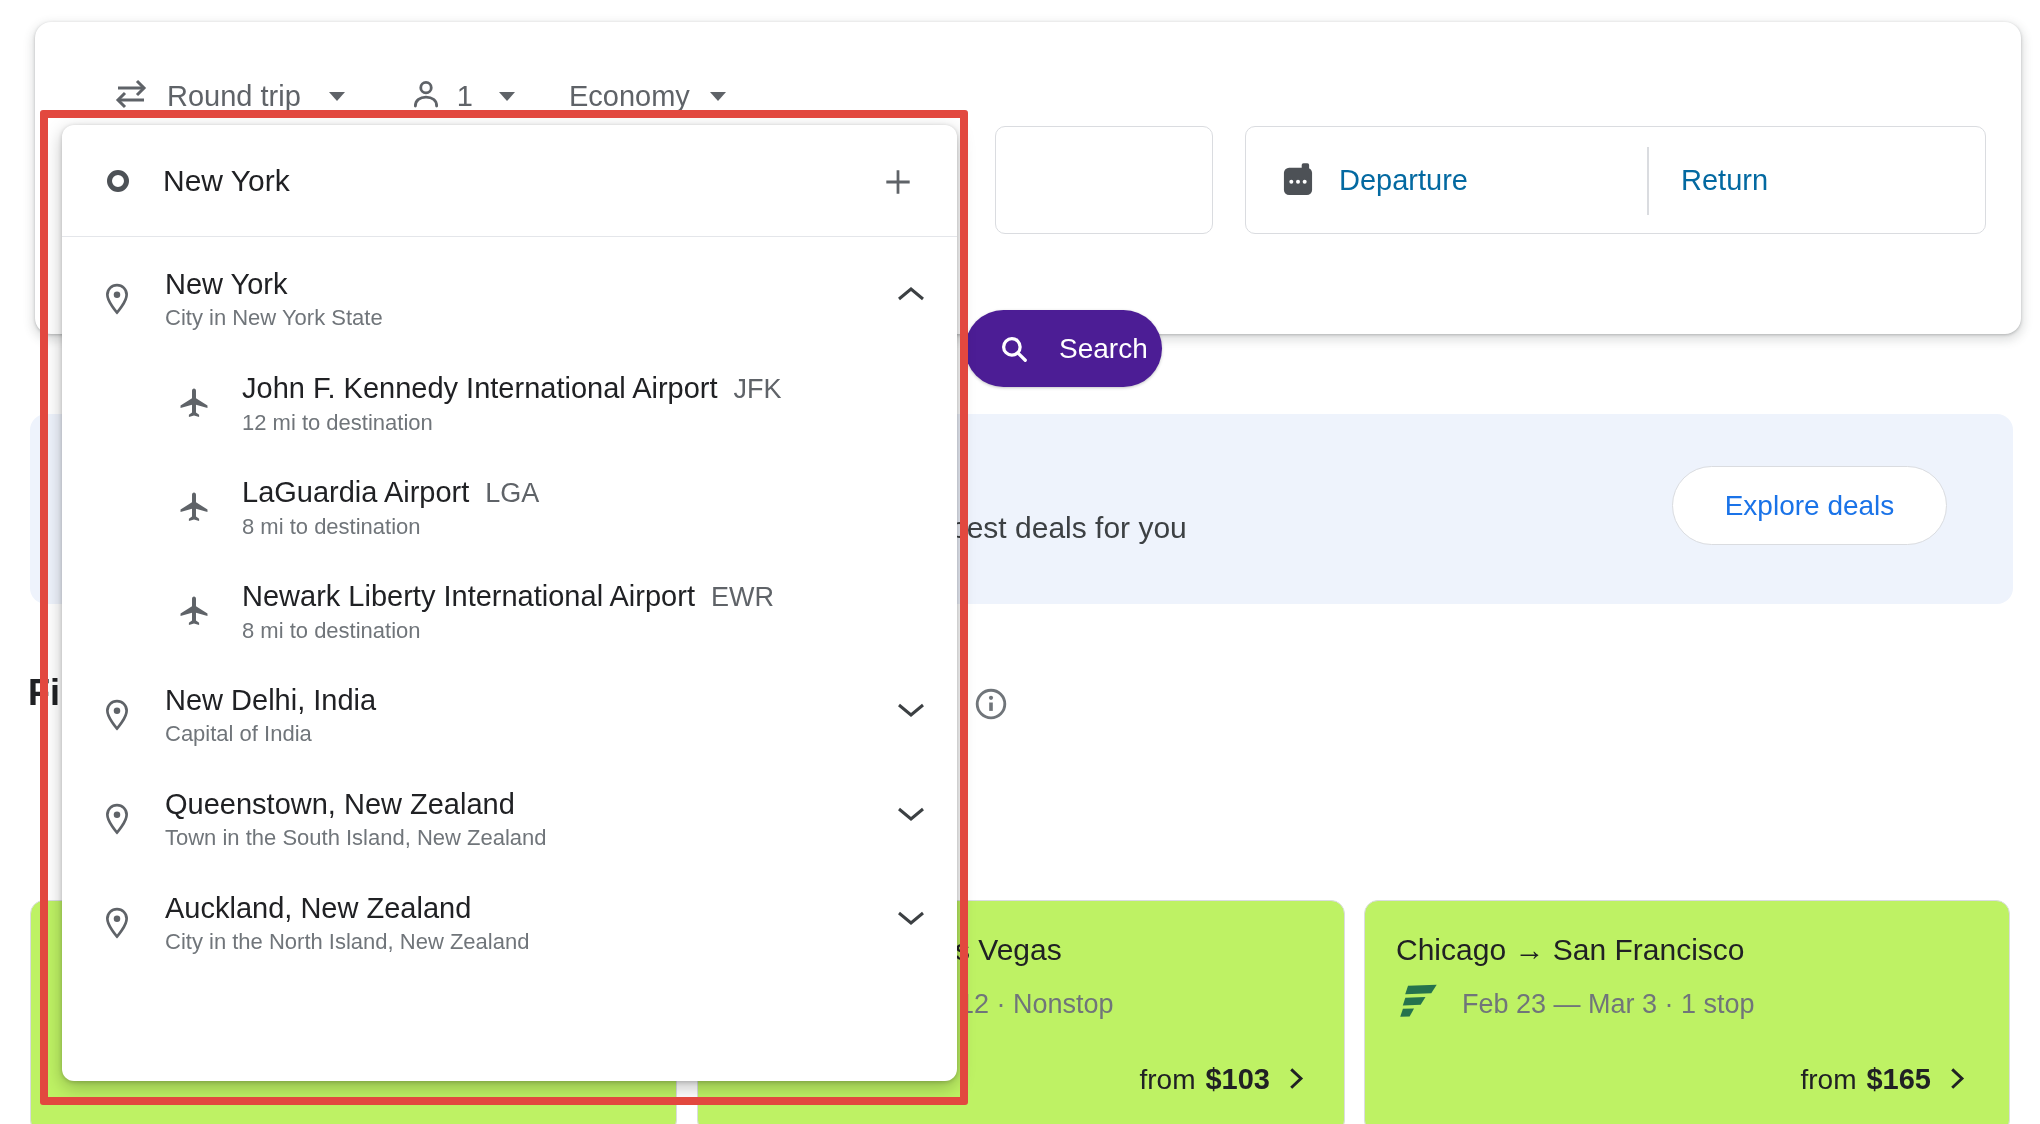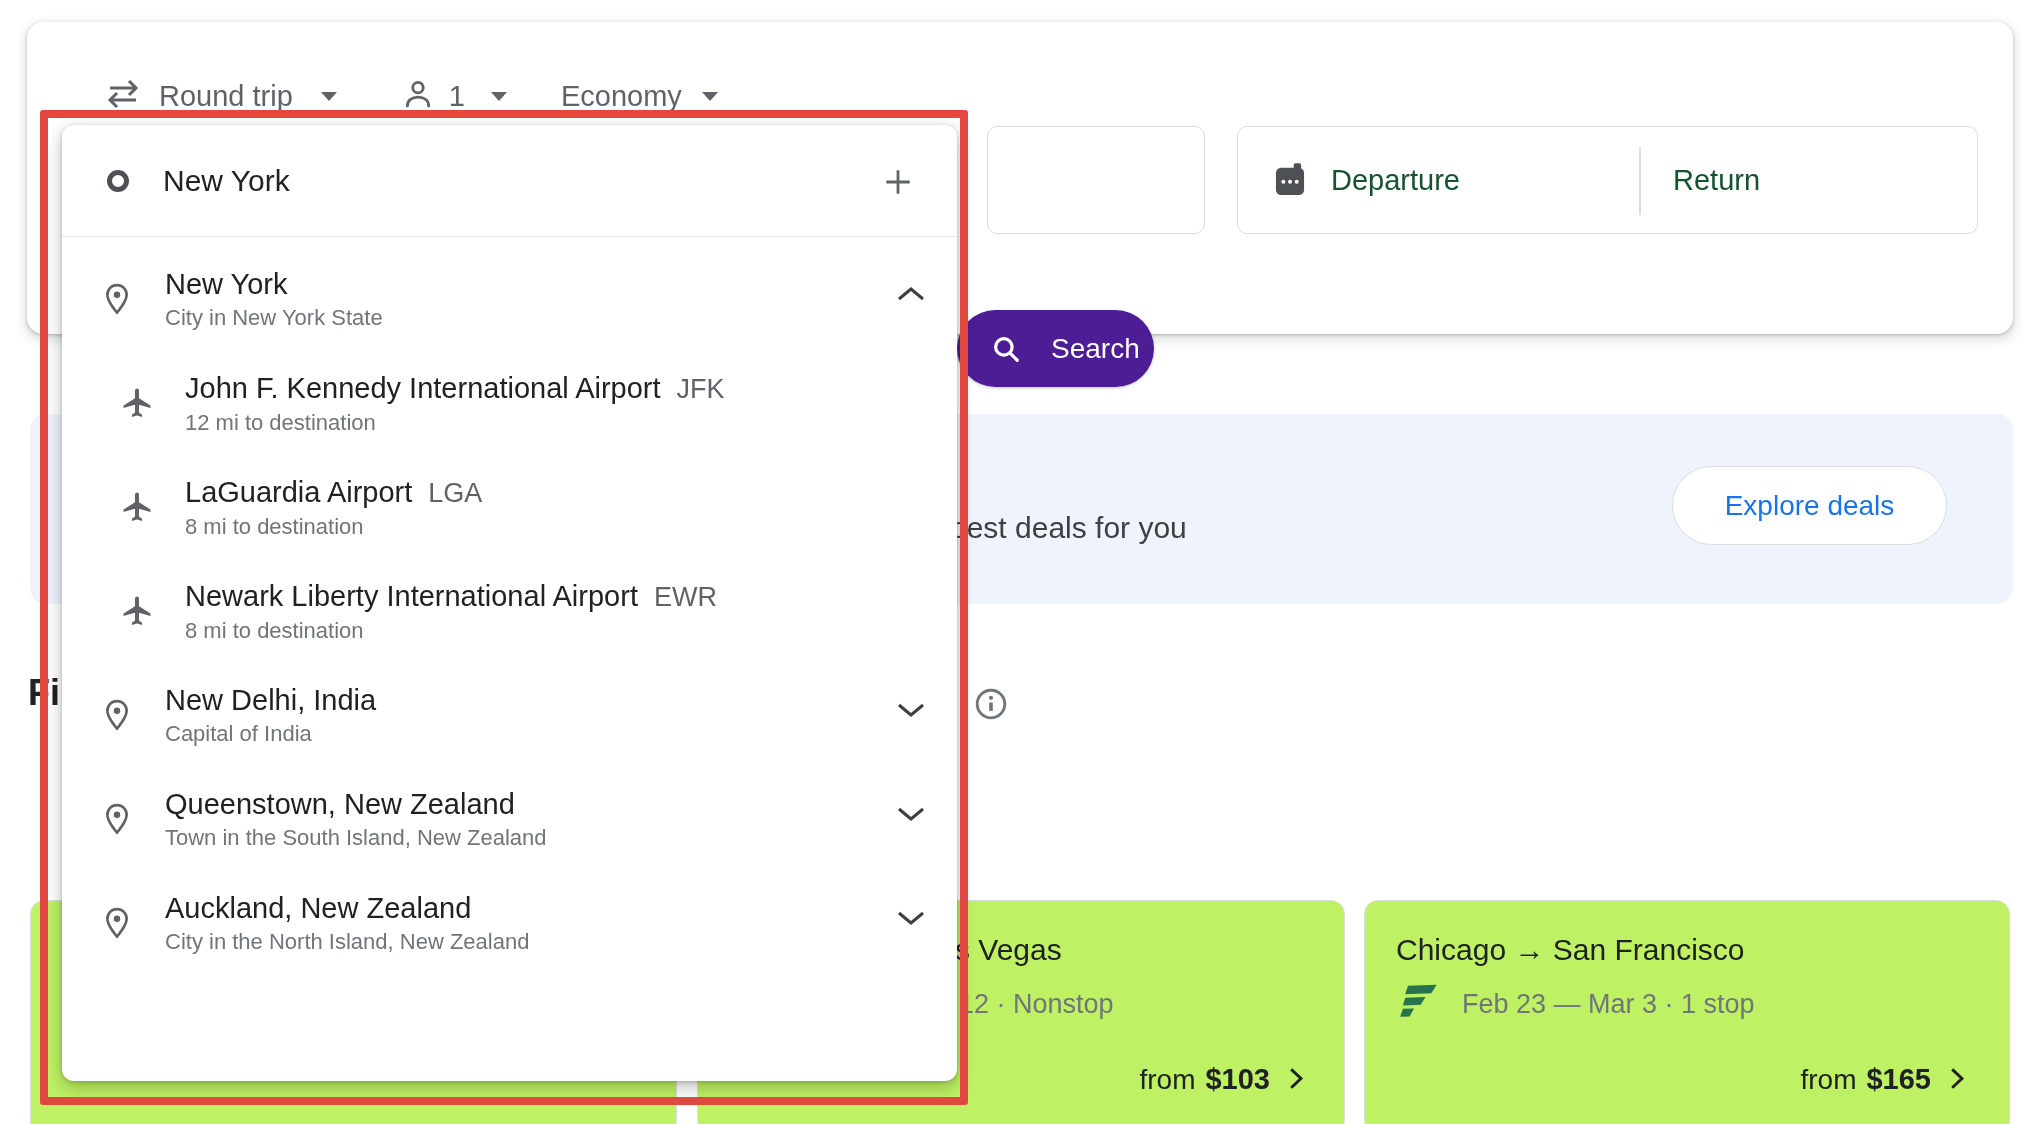--- a/index.html
+++ b/index.html
@@ -1,37 +1,37 @@
 <!DOCTYPE html>
 <html><head>
 <meta charset="utf-8">
 <style>
   * { margin:0; padding:0; box-sizing:border-box; }
   html,body { width:2040px; height:1124px; background:#ffffff; overflow:hidden;
               font-family:"Liberation Sans","DejaVu Sans",sans-serif; }
   .abs { position:absolute; }
 
   
-  .search-card { position:absolute; left:27px; top:22px; width:1986px; height:312px;
+  .search-card { position:absolute; left:35px; top:22px; width:1986px; height:312px;
     background:#fff; border-radius:16px;
     box-shadow:0 1px 3px rgba(60,64,67,.30), 0 4px 10px 3px rgba(60,64,67,.15); }
 
   .toolbar { position:absolute; left:76px; top:52px; height:44px; display:flex; align-items:center; }
   .tb-text { font-size:29px; color:#5f6368; font-weight:500; }
   .caret { width:0; height:0; border-left:8px solid transparent; border-right:8px solid transparent;
            border-top:9px solid #5f6368; }
   .mr16{margin-right:16px;} .mr28{margin-right:28px;} .mr64{margin-right:64px;}
   .mr14{margin-right:14px;} .mr26{margin-right:26px;} .mr54{margin-right:54px;} .mr20{margin-right:20px;}
 
   .dest-field { position:absolute; left:960px; top:104px; width:218px; height:108px;
     border:1.5px solid #dadce0; border-radius:10px; background:#fff; }
   .date-field { position:absolute; left:1210px; top:104px; width:741px; height:108px;
     border:1.5px solid #dadce0; border-radius:10px; background:#fff; display:flex; align-items:center; }
   .date-divider { position:absolute; left:401px; top:20px; width:1.5px; height:68px; background:#dadce0; }
-  .date-label { font-size:29px; color:#14532d; }
+  .date-label { font-size:29px; color:#0369a1; }
   .dep-label { position:absolute; left:93px; }
   .ret-label { position:absolute; left:435px; }
   .cal-icon { position:absolute; left:34px; top:34px; }
 
   .search-pill { position:absolute; left:930px; top:288px; width:197px; height:77px;
     background:#4c1d95; border-radius:39px; display:flex; align-items:center;
     padding-left:34px; box-shadow:0 1px 3px rgba(60,64,67,.3);gap:18px; }
   .search-pill span { color:#fff; font-size:28px; font-weight:500; margin-left:12px; }
 
   
@@ -66,21 +66,21 @@
     box-shadow:0 6px 18px rgba(0,0,0,.25), 0 1px 4px rgba(0,0,0,.18); }
   .ac-input-row { height:112px; border-bottom:1.5px solid #e4e6ea;
     display:flex; align-items:center; padding-left:45px; position:relative; }
   .origin-circle { width:22px; height:22px; border:5px solid #4d5156; border-radius:50%; }
   .ac-input-text { font-size:30px; color:#202124; font-weight:500; margin-left:34px; }
   .plus-icon { position:absolute; right:42px; top:40px; }
 
   .ac-list { padding-top:10px; }
   .ac-row { height:104px; display:flex; align-items:center; position:relative; }
   .ac-row.city    { padding-left:38px; }
-  .ac-row.airport { padding-left:58px; }
+  .ac-row.airport { padding-left:115px; }
   .ac-icon { width:34px; flex:0 0 34px; display:flex; justify-content:center; }
   .ac-texts { margin-left:31px; }
   .ac-title { font-size:29px; font-weight:500; color:#202124; line-height:34px; white-space:nowrap; }
   .ac-code { font-size:27px; font-weight:400; color:#5f6368; margin-left:16px; }
   .ac-sub { font-size:22px; color:#70757a; line-height:26px; margin-top:4px; white-space:nowrap; }
   .row-chevron { position:absolute; right:30px; top:37px; }
 
   
   .red-box { position:absolute; left:40px; top:110px; width:928px; height:995px;
     border:8px solid #e2483f; border-radius:3px; z-index:100; pointer-events:none; }

